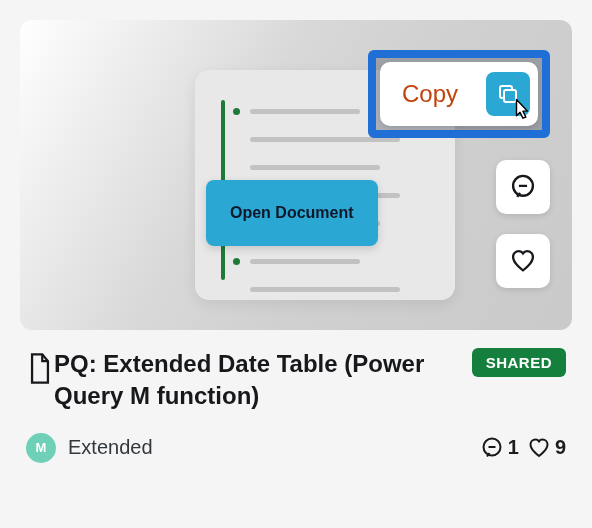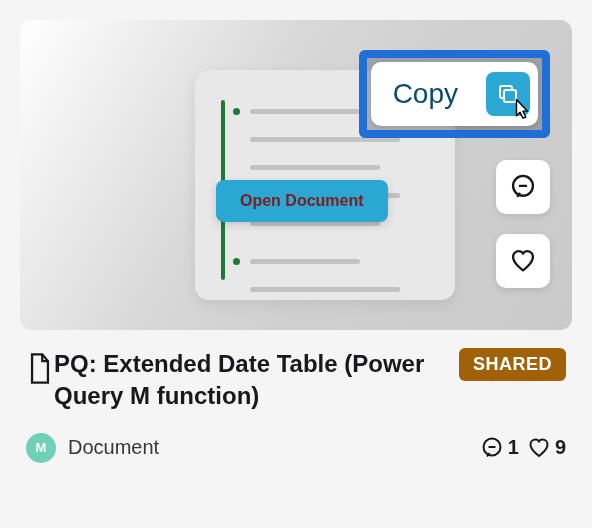--- a/index.html
+++ b/index.html
@@ -56,27 +56,27 @@
     position: absolute;
     left: 26px;
     top: 30px;
     width: 3.5px;
     height: 180px;
     background: #1f7a3a;
     border-radius: 2px;
   }
   .open-doc {
     position: absolute;
-    left: 196px;
+    left: 186px;
     top: 160px;
     background: #2aa8d3;
-    color: #7f1d1d;
+    color: #0f172a;
     font-weight: 700;
     font-size: 16px;
-    padding: 12px 24px;
+    padding: 24px 24px;
     border-radius: 8px;
     box-shadow: 0 3px 8px rgba(0,0,0,0.15);
     cursor: pointer;
   }
   .highlight {
     position: absolute;
     right: 22px;
     top: 30px;
     border: 8px solid #1f6fd6;
     border-radius: 6px;
@@ -89,22 +89,22 @@
   .copy-btn {
     background: #fff;
     border-radius: 10px;
     padding: 10px 8px;
     display: flex;
     align-items: center;
     gap: 14px;
     box-shadow: 0 2px 5px rgba(0,0,0,0.12);
   }
   .copy-btn span {
-    font-size: 28px;
-    color: #0c4a6e;
+    font-size: 24px;
+    color: #c2410c;
     padding: 0 14px;
   }
   .copy-icon {
     width: 44px;
     height: 44px;
     background: #2aa8d3;
     border-radius: 8px;
     display: flex;
     align-items: center;
     justify-content: center;
@@ -148,24 +148,24 @@
   }
   .title {
     font-size: 24px;
     font-weight: 700;
     color: #16181b;
     line-height: 1.35;
     flex: 1;
     padding-right: 10px;
   }
   .badge {
-    background: #a16207;
+    background: #15803d;
     color: #fff;
     font-weight: 800;
-    font-size: 18px;
+    font-size: 15px;
     letter-spacing: 0.5px;
     border-radius: 6px;
     padding: 6px 14px;
     flex-shrink: 0;
   }
   .meta-row {
     display: flex;
     align-items: center;
     margin-top: 20px;
   }
@@ -267,21 +267,21 @@
       <svg class="doc-icon" width="28" height="34" viewBox="0 0 24 30" fill="none" stroke="#16181b" stroke-width="2">
         <path d="M5 2 H14 L19 8 V27 H5 Z"></path>
         <path d="M14 2 V8 H19"></path>
       </svg>
       <div class="title">PQ: Extended Date Table (Power Query M function)</div>
       <div class="badge">SHARED</div>
     </div>
 
     <div class="meta-row">
       <div class="avatar">M</div>
-      <div class="author">Document</div>
+      <div class="author">Extended</div>
       <div class="stats">
         <div class="stat">
           <svg width="24" height="24" viewBox="0 0 24 24" fill="none" stroke="#16181b" stroke-width="2">
             <circle cx="12" cy="11" r="8.5"></circle>
             <path d="M7 20.5 L9.5 17"></path>
             <line x1="8.5" y1="11" x2="15.5" y2="11"></line>
           </svg>
           <span>1</span>
         </div>
         <div class="stat">

